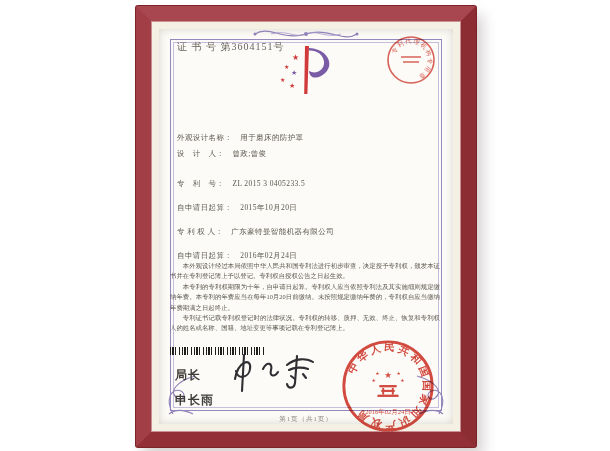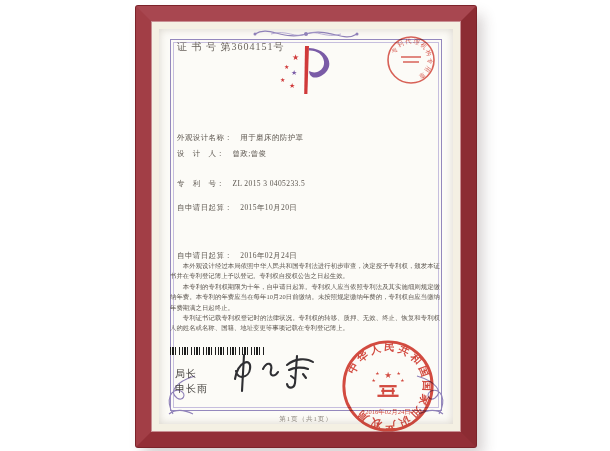--- a/index.html
+++ b/index.html
@@ -45,22 +45,22 @@
     position:absolute;left:11px;right:13px;top:232px;
     font-size:6.4px;line-height:1.62;color:#5c564f;text-align:justify;
   }
   .body-text p{margin:0;text-indent:2em;}
   .barcode{
     position:absolute;left:11px;top:318px;width:96px;height:8px;
     background:repeating-linear-gradient(90deg,
       #1d1d1d 0 1px,#fcfbf7 1px 2px,#1d1d1d 2px 4px,#fcfbf7 4px 5px,
       #1d1d1d 5px 6px,#fcfbf7 6px 9px,#1d1d1d 9px 10px,#fcfbf7 10px 12px);
   }
-  .signer{position:absolute;left:16px;font-size:10px;color:#3f3c39;letter-spacing:1px;}
-  .s-role{top:338px}.s-name{top:353px}
+  .signer{position:absolute;left:16px;font-size:12px;color:#3f3c39;letter-spacing:1px;font-weight:bold;}
+  .s-role{top:338px}.s-name{top:363px}
   .signature{position:absolute;left:68px;top:320px;width:94px;height:48px;}
   .seal{position:absolute;left:181px;top:309px;width:96px;height:96px;mix-blend-mode:multiply;opacity:.92;}
   .agency-seal{position:absolute;right:12px;top:1px;width:60px;height:60px;mix-blend-mode:multiply;opacity:.85;}
   .footer{
     position:absolute;left:0;top:386px;width:100%;text-align:center;
     font-size:6.5px;color:#8b857d;letter-spacing:1px;
   }
 </style>
 </head>
 <body>
@@ -114,20 +114,23 @@
     </div>
     <div class="field f1">
       <span class="lbl">设　计　人：</span><span>曾政;曾俊</span>
     </div>
     <div class="field f2">
       <span class="lbl">专　利　号：</span><span>ZL 2015 3 0405233.5</span>
     </div>
     <div class="field f3">
       <span class="lbl">自申请日起算：</span><span>2015年10月20日</span>
     </div>
+    <div class="field f4">
+      <span class="lbl">专 利 权 人：</span><span>广东豪特曼智能机器有限公司</span>
+    </div>
     <div class="field f5">
       <span class="lbl">自申请日起算：</span><span>2016年02月24日</span>
     </div>
 
     <div class="body-text">
       <p>本外观设计经过本局依照中华人民共和国专利法进行初步审查，决定授予专利权，颁发本证书并在专利登记簿上予以登记。专利权自授权公告之日起生效。</p>
       <p>本专利的专利权期限为十年，自申请日起算。专利权人应当依照专利法及其实施细则规定缴纳年费。本专利的年费应当在每年10月20日前缴纳。未按照规定缴纳年费的，专利权自应当缴纳年费期满之日起终止。</p>
       <p>专利证书记载专利权登记时的法律状况。专利权的转移、质押、无效、终止、恢复和专利权人的姓名或名称、国籍、地址变更等事项记载在专利登记簿上。</p>
     </div>
 

